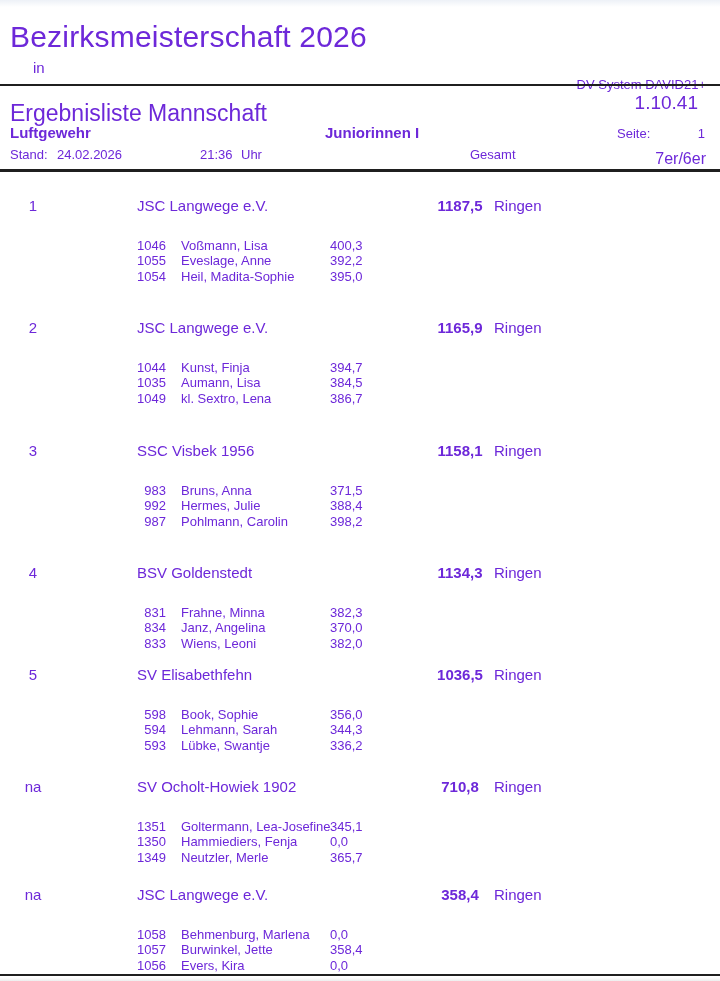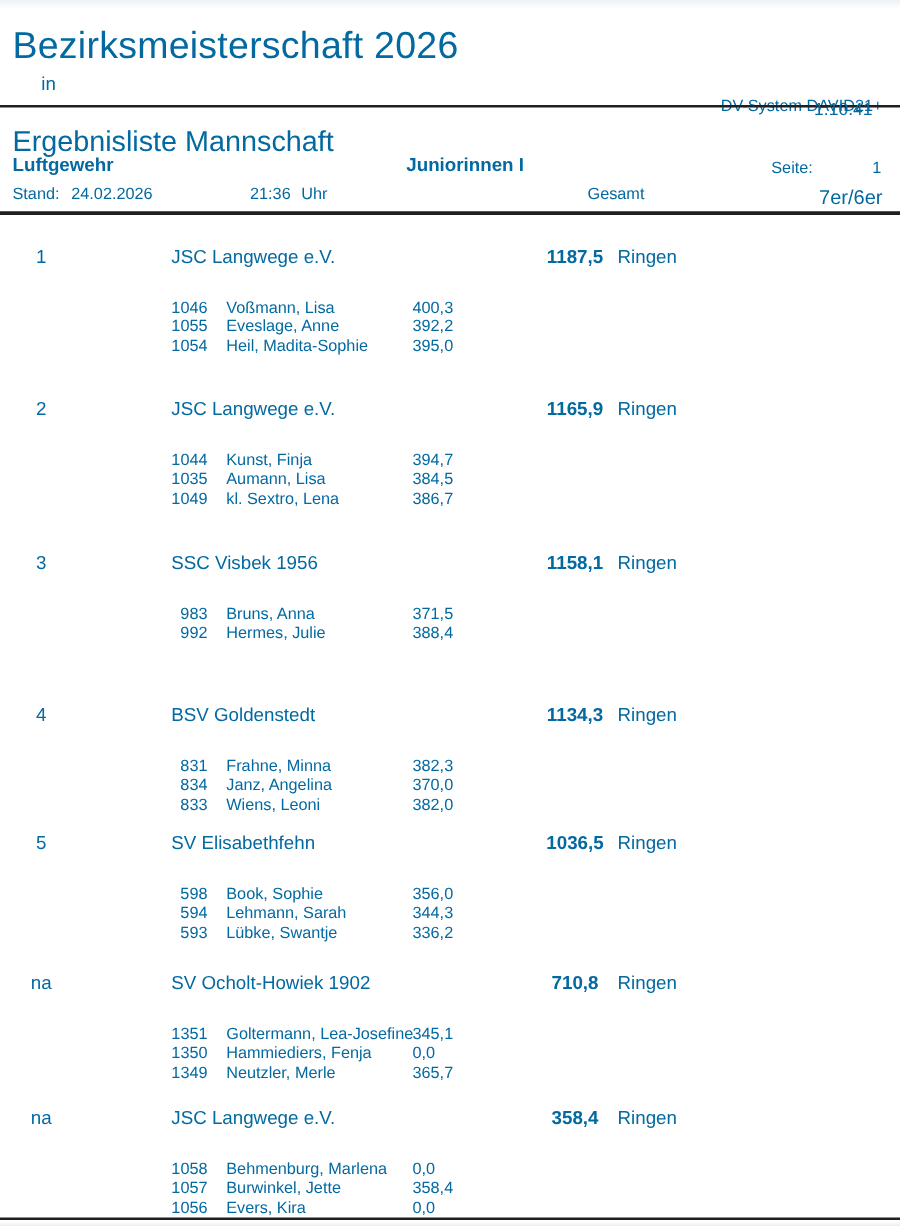--- a/index.html
+++ b/index.html
@@ -1,41 +1,41 @@
 <!DOCTYPE html>
 <html><head>
 <meta charset="utf-8">
 <style>
   html,body{margin:0;padding:0;background:#ffffff;}
   .page{
     position:relative;
     width:720px;height:981px;
     background:#ffffff;
     font-family:"Liberation Sans","DejaVu Sans",sans-serif;
-    color:#0369a1;
+    color:#6d28d9;
     overflow:hidden;
   }
   .edge-top{position:absolute;top:0;left:0;right:0;height:7px;
     background:linear-gradient(#edf1f7,#ffffff);}
   .edge-bottom{position:absolute;bottom:0;left:0;right:0;height:4px;
     background:linear-gradient(#ffffff,#ededed);}
 
   .abs{position:absolute;white-space:nowrap;}
 
   .doc-title{left:10px;top:20px;font-size:30px;line-height:34px;letter-spacing:.2px;}
   .doc-in{left:33px;top:59px;font-size:15px;}
   .dv-system{right:14px;top:65px;font-size:13px;margin-top:12px;}
 
   .rule{position:absolute;left:0;right:0;background:#1f1f1f;}
   .rule-1{top:84px;height:2px;}
   .rule-2{top:169px;height:3px;}
   .rule-bottom{top:974px;height:2px;}
 
   .report-title{left:10px;top:100px;font-size:23px;line-height:26px;}
-  .report-code{right:22px;top:79px;font-size:14px;margin-left:13px;}
+  .report-code{right:22px;top:92px;font-size:19px;margin-left:13px;}
   .discipline{left:10px;top:124px;font-size:15px;font-weight:bold;}
   .class-name{left:325px;top:124px;font-size:15px;font-weight:bold;}
   .page-label{left:617px;top:126px;font-size:13px;}
   .page-number{left:670px;top:126px;width:35px;text-align:right;font-size:13px;position:absolute;}
 
   .stand-label{left:10px;top:147px;font-size:13px;}
   .stand-date{left:57px;top:147px;font-size:13px;}
   .stand-time{left:200px;top:147px;font-size:13px;}
   .stand-uhr{left:241px;top:147px;font-size:13px;}
   .col-gesamt{left:470px;top:147px;font-size:13px;}
@@ -145,20 +145,25 @@
       <div class="member-row">
         <span class="num">983</span>
         <span class="name">Bruns, Anna</span>
         <span class="score">371,5</span>
       </div>
       <div class="member-row">
         <span class="num">992</span>
         <span class="name">Hermes, Julie</span>
         <span class="score">388,4</span>
       </div>
+      <div class="member-row">
+        <span class="num">987</span>
+        <span class="name">Pohlmann, Carolin</span>
+        <span class="score">398,2</span>
+      </div>
     </div>
   </section>
 
   <section class="team" style="top:564px">
     <div class="team-header">
       <span class="rank">4</span>
       <span class="club">BSV Goldenstedt</span>
       <span class="total">1134,3</span>
       <span class="unit">Ringen</span>
     </div>

